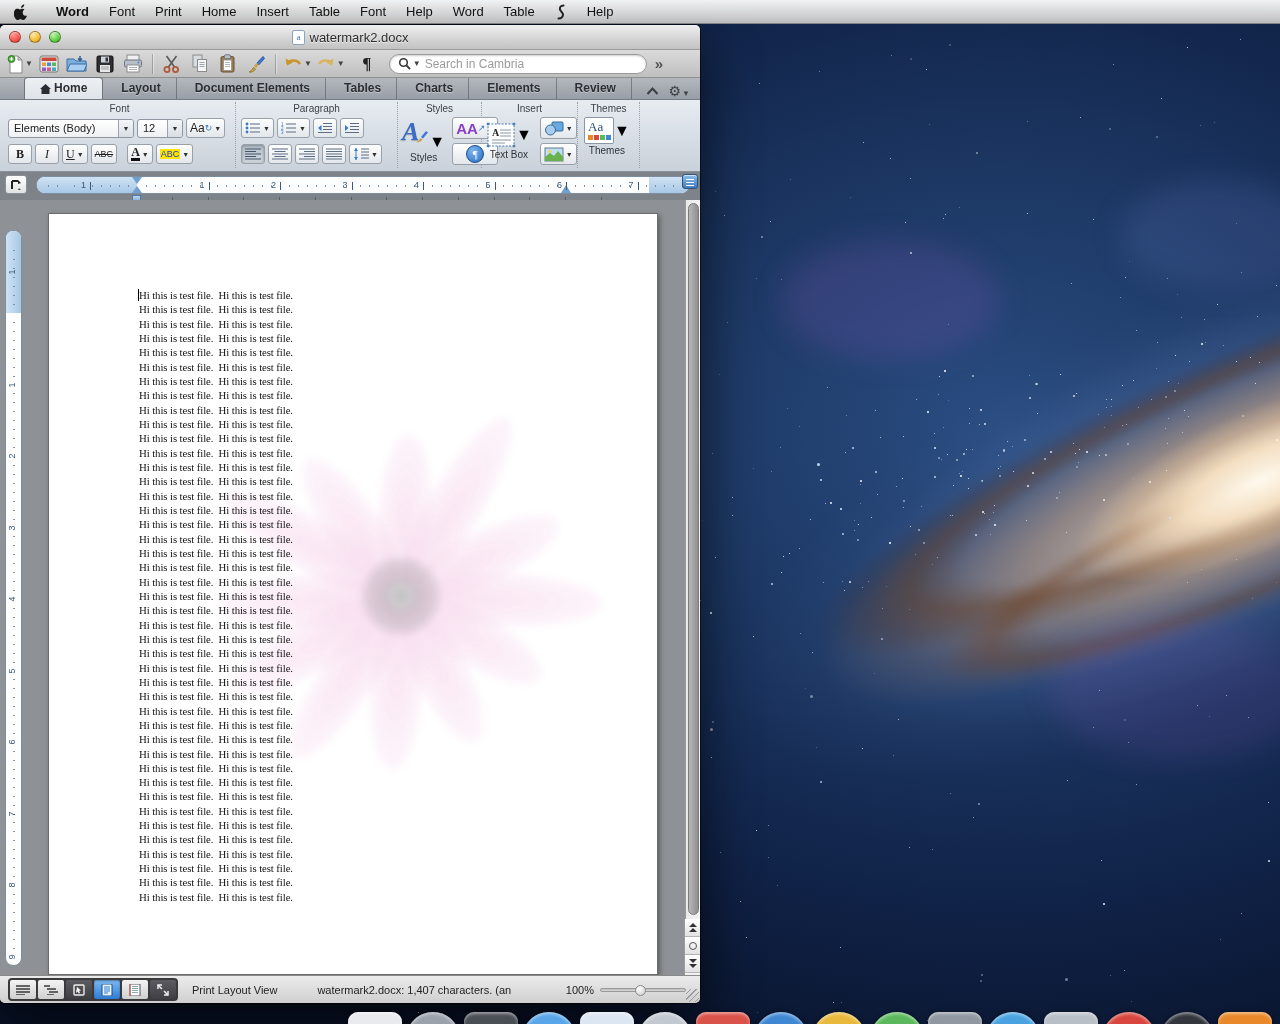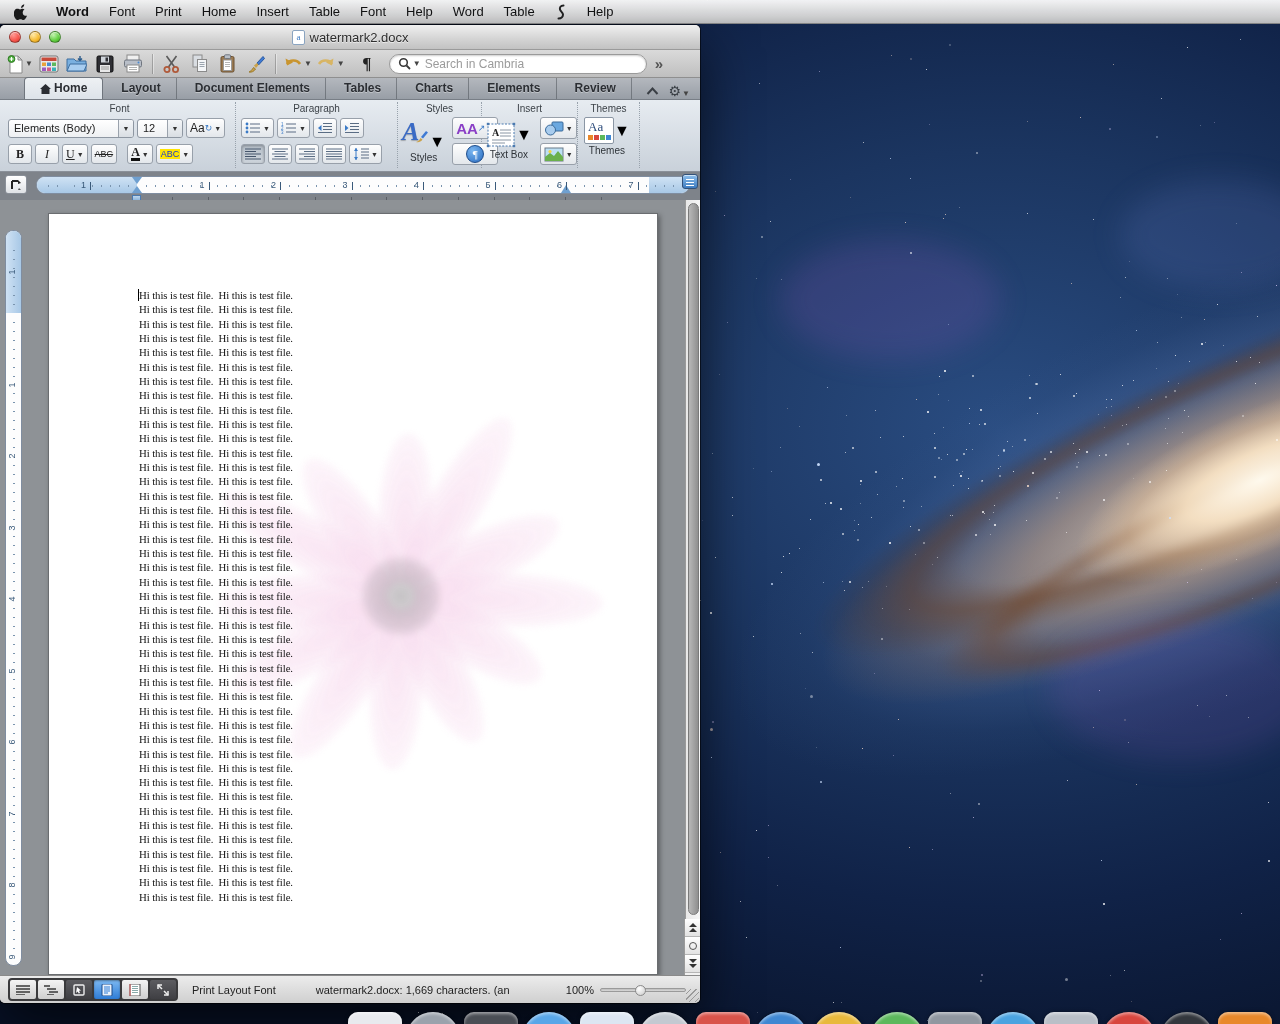--- a/index.html
+++ b/index.html
@@ -1350,22 +1350,22 @@
               <path d="M1 0v12" stroke="#c66" stroke-width="1.2"></path>
             </svg>
         </span>
         <span class="viewbtn dark">
           <svg width="12" height="12" viewBox="0 0 12 12">
               <path d="M1 5V1h4M11 7v4H7" fill="none" stroke="#eee" stroke-width="1.5"></path>
               <path d="M1 1l4 4M11 11L7 7" stroke="#eee" stroke-width="1.5"></path>
             </svg>
         </span>
       </div>
-      <span class="sb-view">Print Layout Font</span>
-      <span class="sb-info">watermark2.docx: 1,669 characters. (an</span>
+      <span class="sb-view">Print Layout View</span>
+      <span class="sb-info">watermark2.docx: 1,407 characters. (an</span>
       <span class="sb-zoom">100%</span>
       <div class="zoomslider">
           <div class="zoomknob"></div>
         </div>
       <div class="grip"></div>
     </div>
   </div>
 
   <div class="dock" id="dock">
       <div class="dockicon rect" style="left:348px;top:2px;background:linear-gradient(#e8eaee, #e8eaee)"></div>

